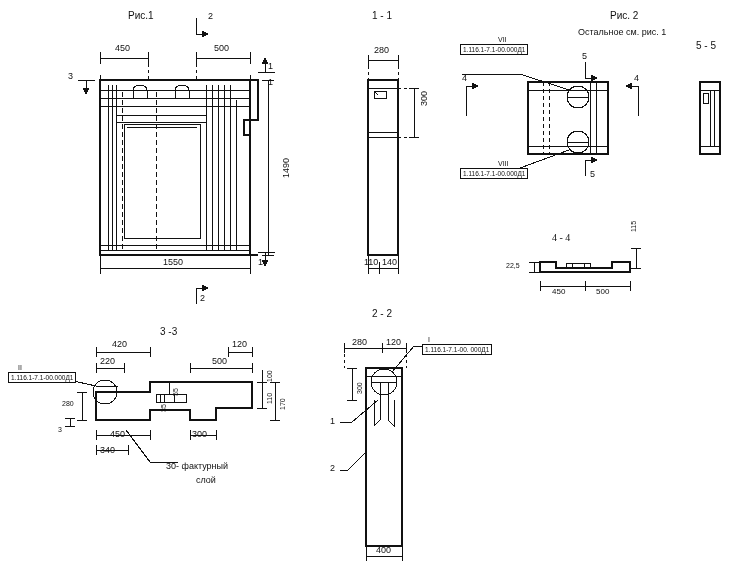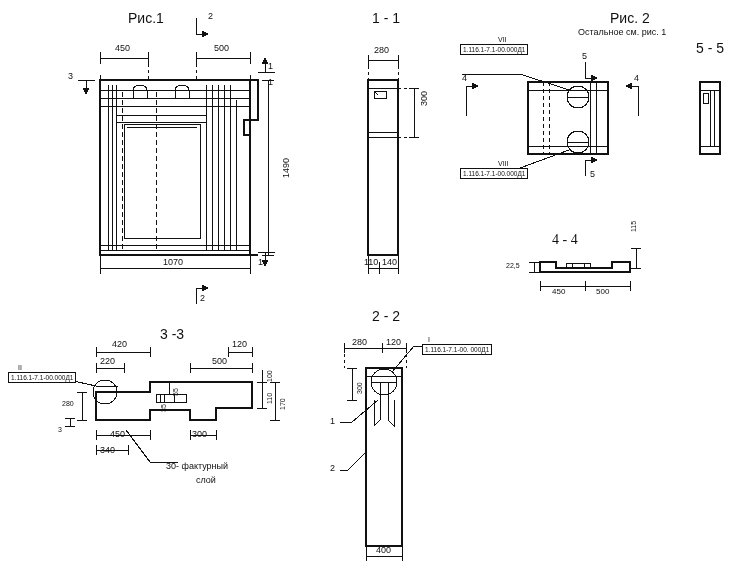--- a/index.html
+++ b/index.html
@@ -8,21 +8,21 @@
     width:750px;height:565px;
     background:#ffffff;
     font-family:"Liberation Sans", sans-serif;
     color:#111;
     overflow:hidden;
   }
   .lbl{position:absolute;font-size:9px;color:#111;white-space:nowrap;line-height:1;}
   .lbl.sm{font-size:8px;}
   .lbl.xs{font-size:7px;}
   svg{position:absolute;left:0;top:0;overflow:visible;}
-  .ttl{position:absolute;font-size:14px;white-space:nowrap;}
+  .ttl{position:absolute;font-size:10px;white-space:nowrap;}
   .box{position:absolute;border:1px solid #111;font-size:6.5px;line-height:1.15;padding:1px 2px;background:#fff;white-space:nowrap;}
 </style>
 </head>
 <body>
 
 <div id="sheet">
 
   <svg width="750" height="565">
     <g stroke="#111" fill="none" stroke-width="1" shape-rendering="crispEdges">
 
@@ -267,21 +267,21 @@
       <line x1="366" y1="551" x2="366" y2="561"></line>
       <line x1="402" y1="551" x2="402" y2="561"></line>
       <line x1="366" y1="546" x2="366" y2="558"></line>
       <line x1="402" y1="546" x2="402" y2="558"></line>
     </g>
   </svg>
 
   <div class="ttl" style="left:128px;top:10px;">Рис.1</div>
   <div class="lbl" style="left:115px;top:44px;">450</div>
   <div class="lbl" style="left:214px;top:44px;">500</div>
-  <div class="lbl" style="left:163px;top:258px;">1070</div>
+  <div class="lbl" style="left:163px;top:258px;">1550</div>
   <div class="lbl" style="left:282px;top:178px;transform:rotate(-90deg);transform-origin:left top;">1490</div>
   <div class="lbl" style="left:68px;top:72px;">3</div>
   <div class="lbl" style="left:268px;top:62px;">1</div>
   <div class="lbl" style="left:268px;top:78px;">1</div>
   <div class="lbl" style="left:258px;top:258px;">1</div>
   <div class="lbl" style="left:208px;top:12px;">2</div>
   <div class="lbl" style="left:200px;top:294px;">2</div>
 
   <div class="ttl" style="left:372px;top:10px;">1 - 1</div>
   <div class="lbl" style="left:374px;top:46px;">280</div>

